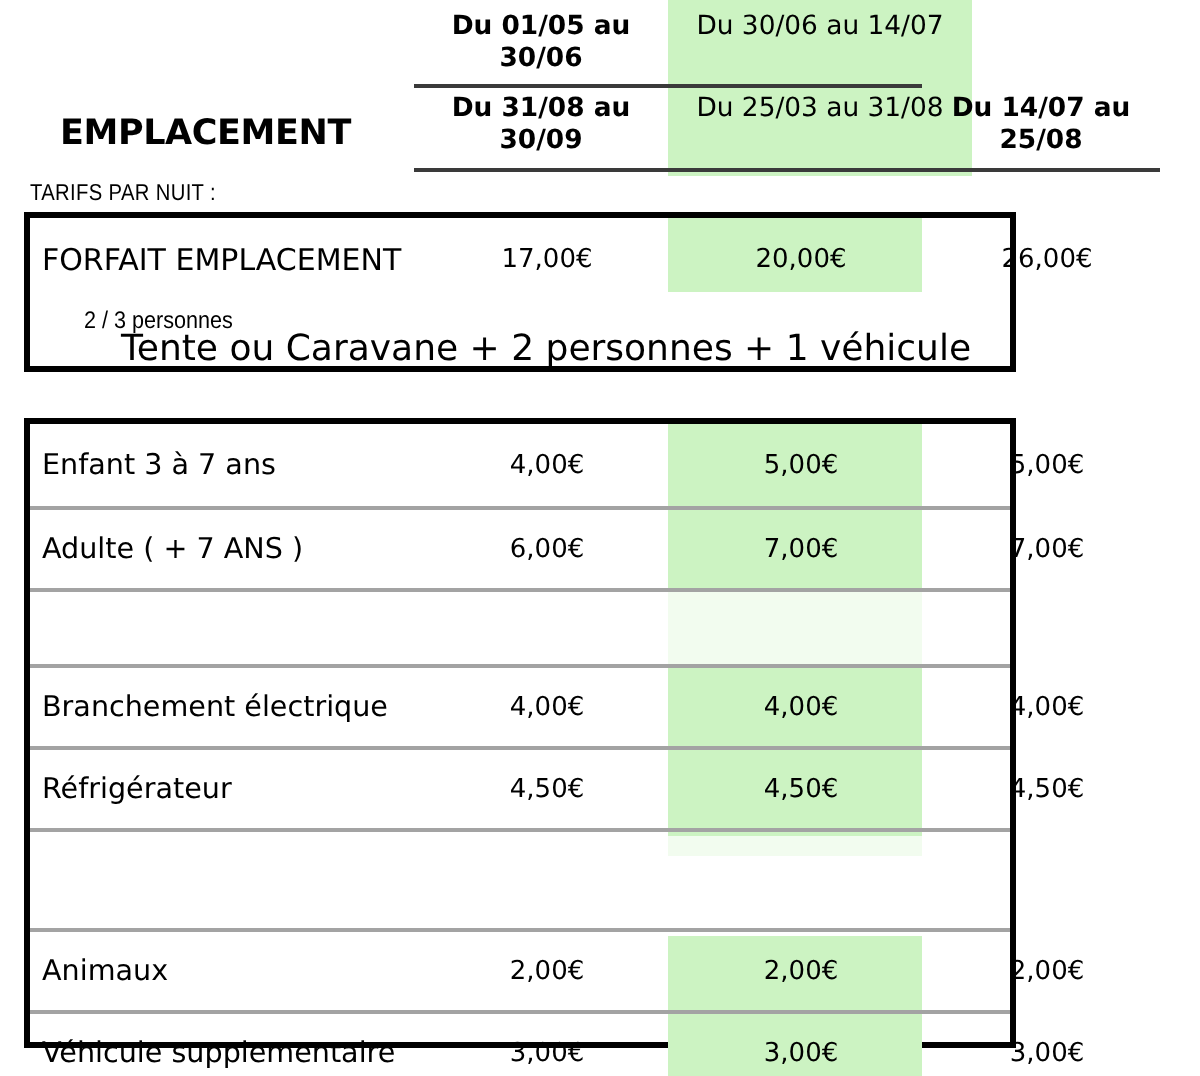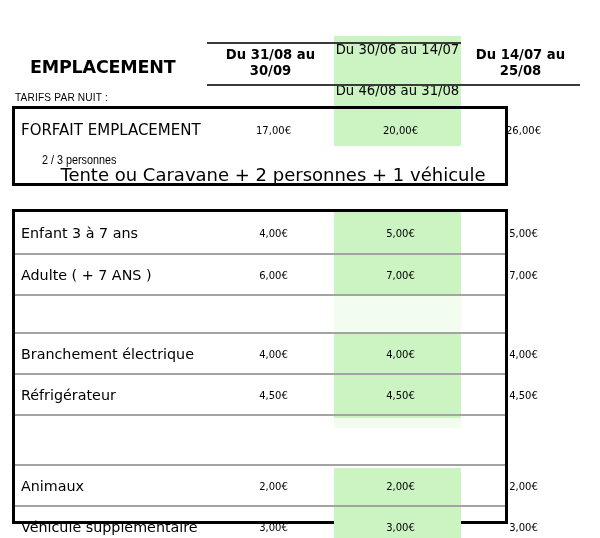--- a/index.html
+++ b/index.html
@@ -38,21 +38,21 @@
     top: 0;
     width: 373px;
     height: 88px;
   }
   .hdr-col {
     position: absolute;
     top: 0;
     height: 88px;
   }
   .hdr-col-1 { left: 0px;   width: 127px; }
-  .hdr-col-2 { left: 127px; width: 127px; background: #ccf3c2; margin-top: 36px; }
+  .hdr-col-2 { left: 127px; width: 152px; background: #ccf3c2; }
   .hdr-col-3 { left: 254px; width: 119px; }
 
   .hdr-cell {
     position: absolute;
     left: 0;
     width: 100%;
     text-align: center;
     line-height: 1.18;
     font-size: 13.2px;
   }
@@ -119,21 +119,21 @@
     transform: translateY(-50%);
     font-size: 14.3px;
     white-space: nowrap;
   }
   .cell-price {
     position: absolute;
     top: 50%;
     transform: translateY(-50%);
     width: 127px;
     text-align: center;
-    font-size: 10px;
+    font-size: 13px;
   }
   .p1 { left: 195px; }
   .p2 { left: 322px; }
   .p3 { left: 449px; width: 119px; }
 
   
   .green-band {
     position: absolute;
     left: 319px;
     width: 127px;
@@ -176,26 +176,27 @@
 </head>
 <body>
 
 <div class="header">
 
   <div class="emplacement-title">EMPLACEMENT</div>
 
   <div class="hdr-grid">
 
     <div class="hdr-col hdr-col-1">
+      <div class="hdr-cell top bold">Du 01/05 au 30/06</div>
       <div class="hdr-cell bottom bold">Du 31/08 au 30/09</div>
     </div>
 
     <div class="hdr-col hdr-col-2">
       <div class="hdr-cell top">Du 30/06 au 14/07</div>
-      <div class="hdr-cell bottom">Du 46/08 au 31/08</div>
+      <div class="hdr-cell bottom">Du 25/03 au 31/08</div>
     </div>
 
     <div class="hdr-col hdr-col-3">
       <div class="hdr-cell bottom bold">Du 14/07 au 25/08</div>
     </div>
 
     <div class="hdr-rule-mid"></div>
     <div class="hdr-rule-bottom"></div>
   </div>
 

